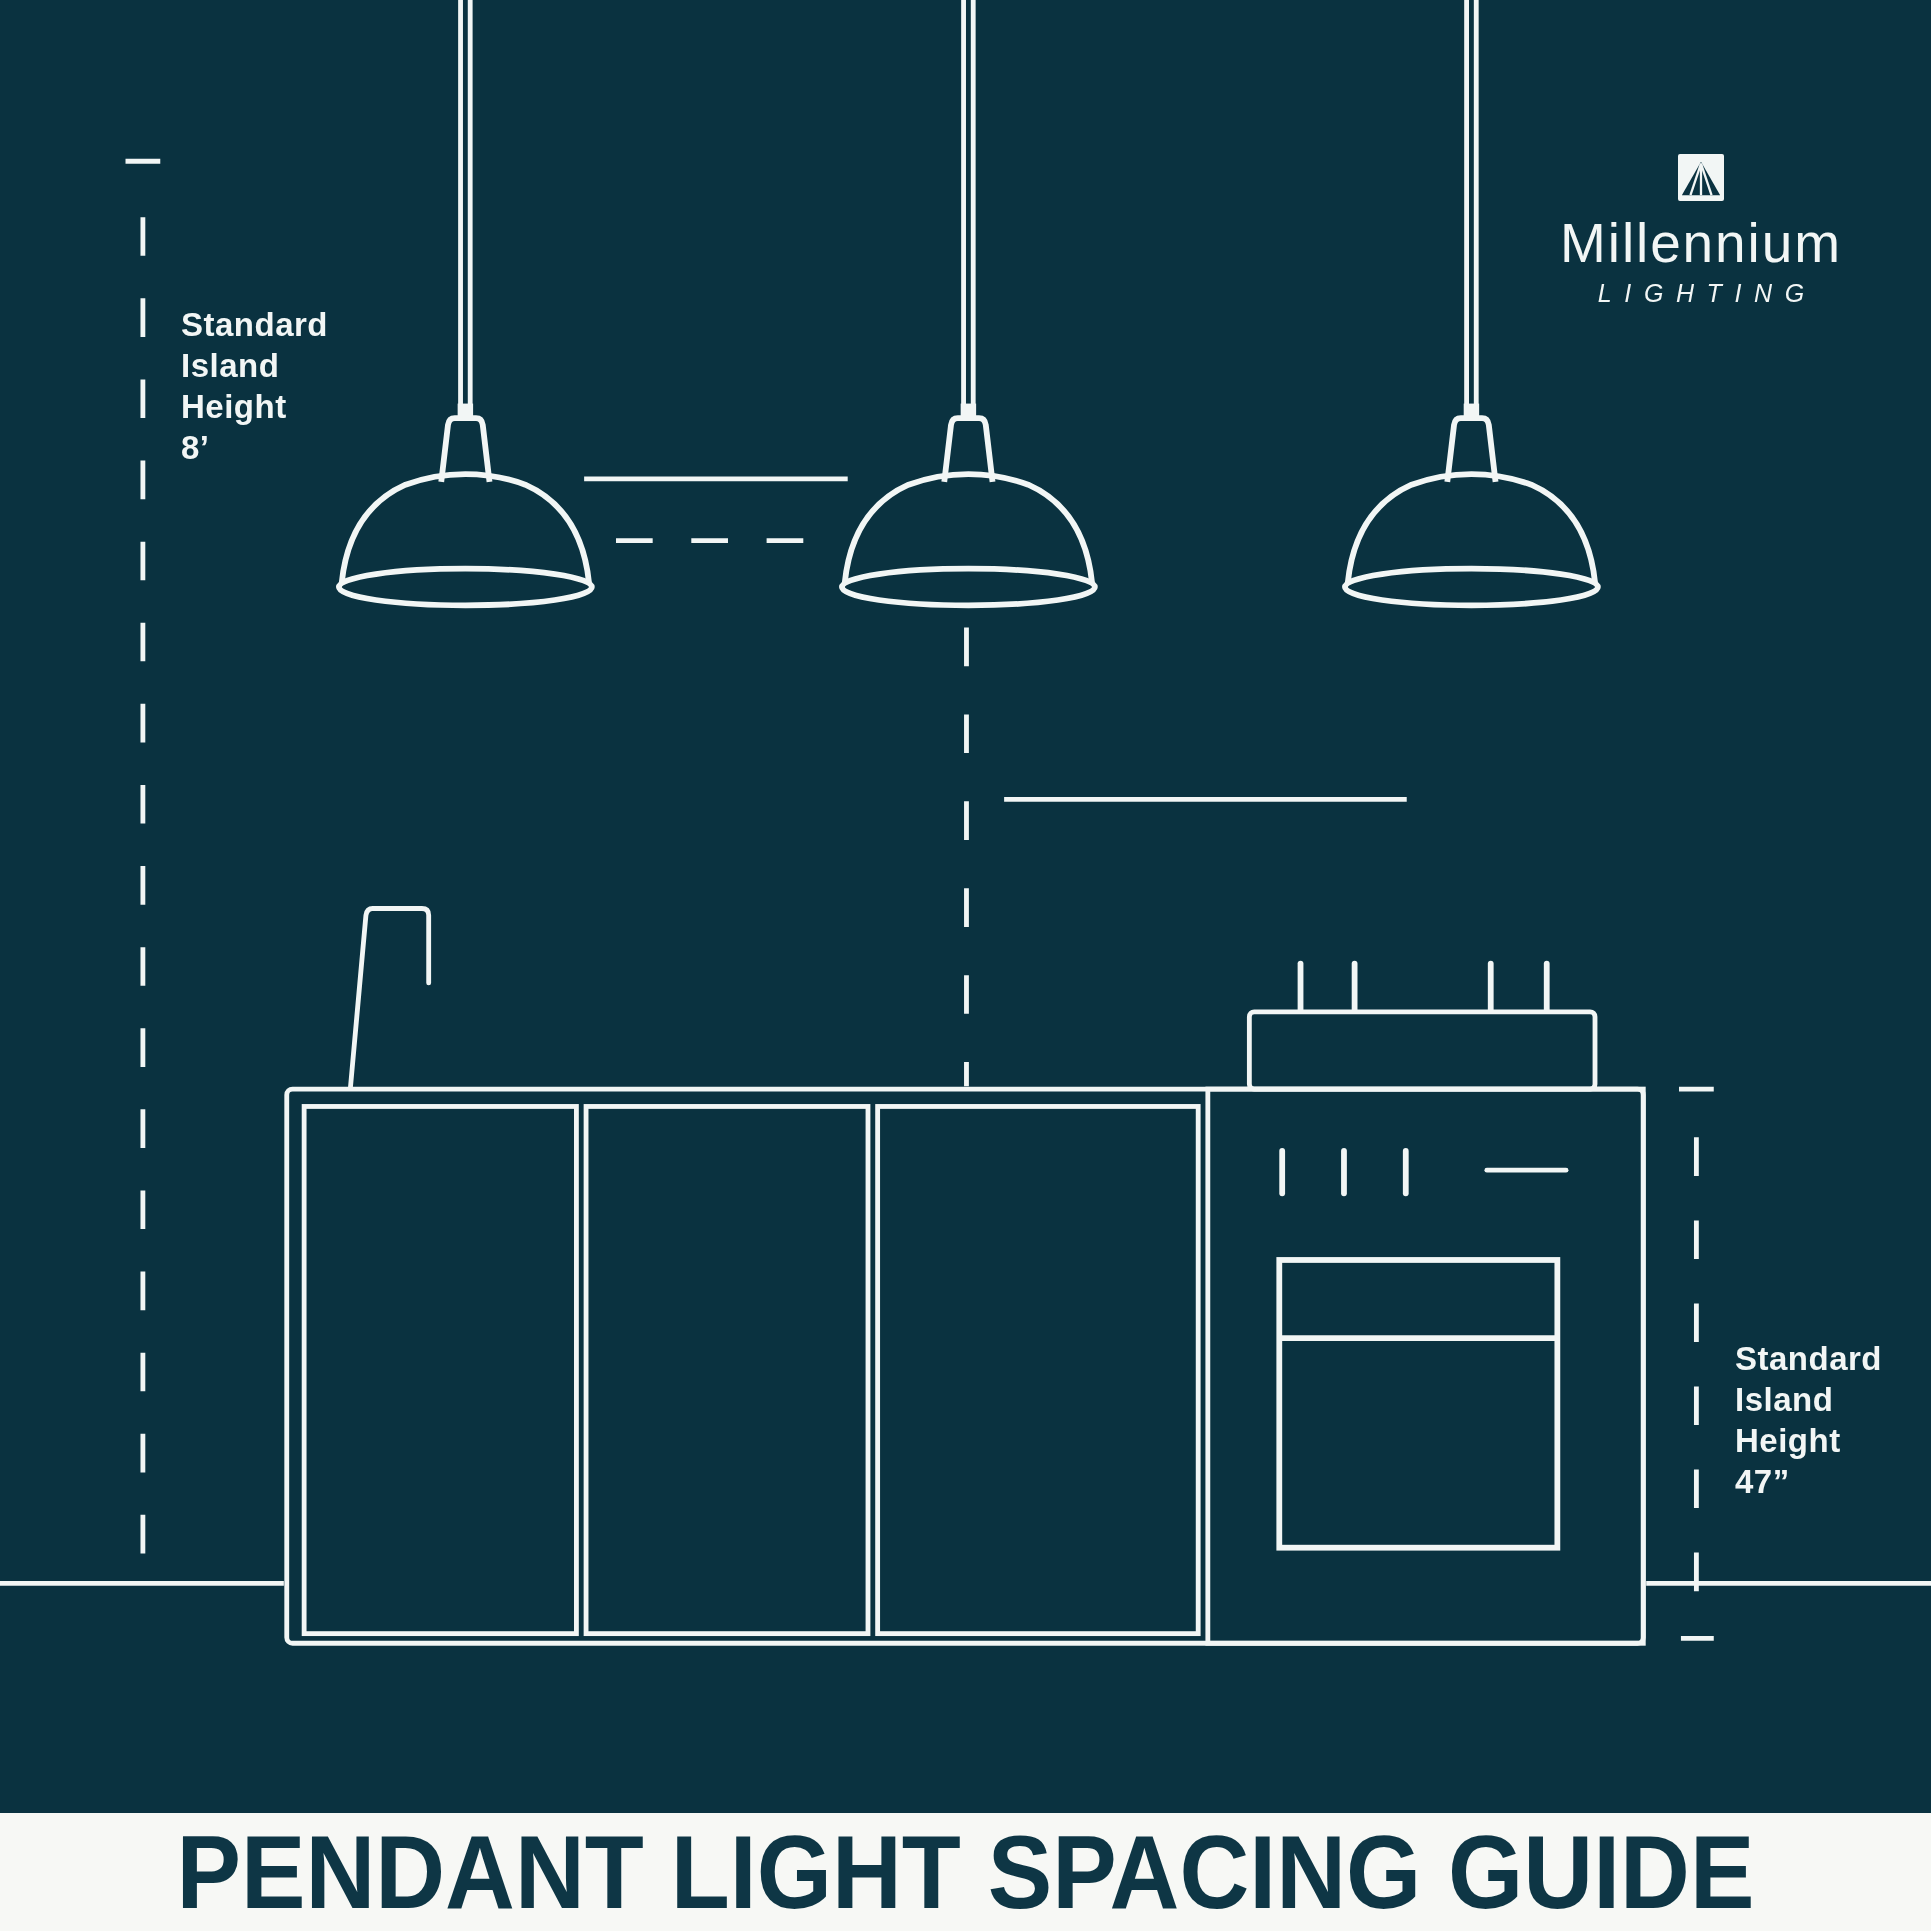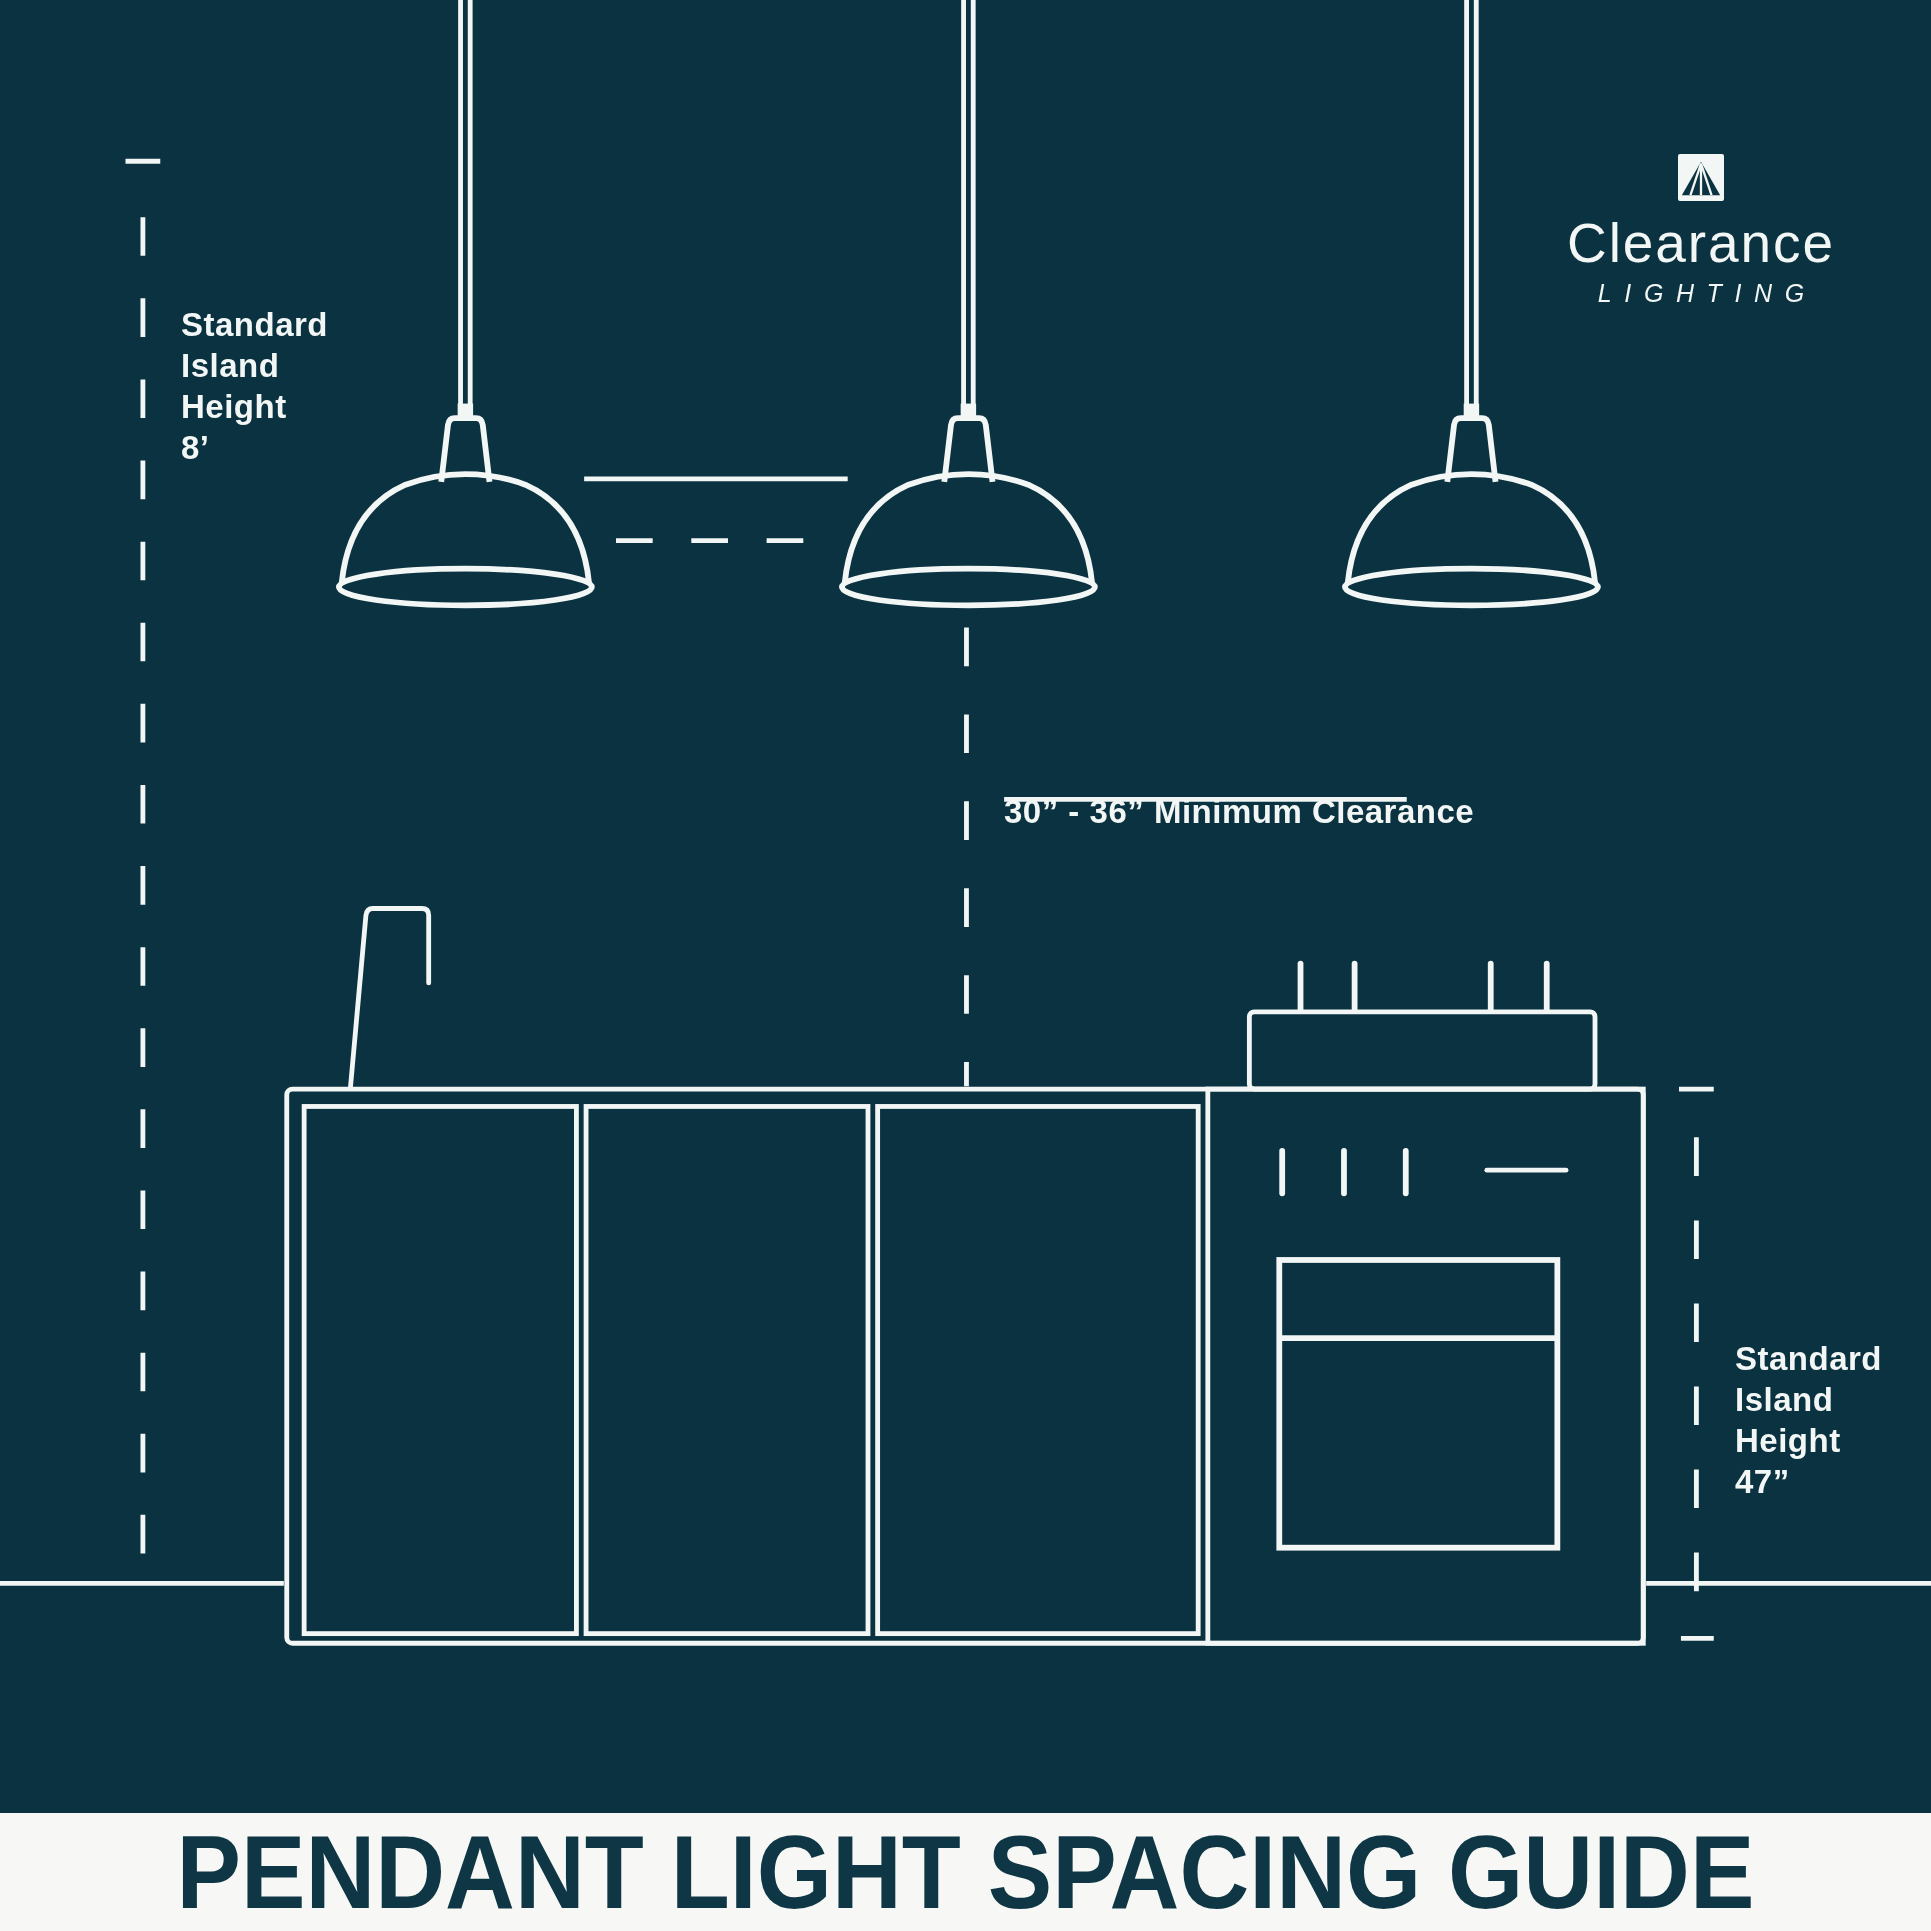--- a/index.html
+++ b/index.html
@@ -104,35 +104,32 @@
   </svg>
 
   <div class="logo">
     <svg width="46" height="47" viewBox="0 0 48 49" style="position:static">
       <rect x="0" y="0" width="48" height="49" rx="2" fill="var(--line)"></rect>
       <path d="M 24,8 L 4,43 L 44,43 Z" fill="var(--background)"></path>
       <line x1="24" y1="10" x2="13" y2="43" stroke="var(--line)" stroke-width="2.4"></line>
       <line x1="24" y1="10" x2="35" y2="43" stroke="var(--line)" stroke-width="2.4"></line>
       <line x1="24" y1="10" x2="24" y2="43" stroke="var(--line)" stroke-width="2.4"></line>
     </svg>
-    <div class="logo-word">Clearance</div>
+    <div class="logo-word">Millennium</div>
     <div class="logo-sub">LIGHTING</div>
   </div>
 
   <div class="label" style="left:181px; top:268px;">
     <div>Standard</div>
     <div>Island</div>
     <div>Height</div>
     <div>8’</div>
   </div>
 
 
-  <div class="label" style="left:1004px; top:755px;">
-    <div>30” - 36” Minimum Clearance</div>
-  </div>
 
   <div class="label" style="left:1735px; top:1302px;">
     <div>Standard</div>
     <div>Island</div>
     <div>Height</div>
     <div>47”</div>
   </div>
 
   <div class="banner">
     <div class="banner-title">PENDANT LIGHT SPACING GUIDE</div>

